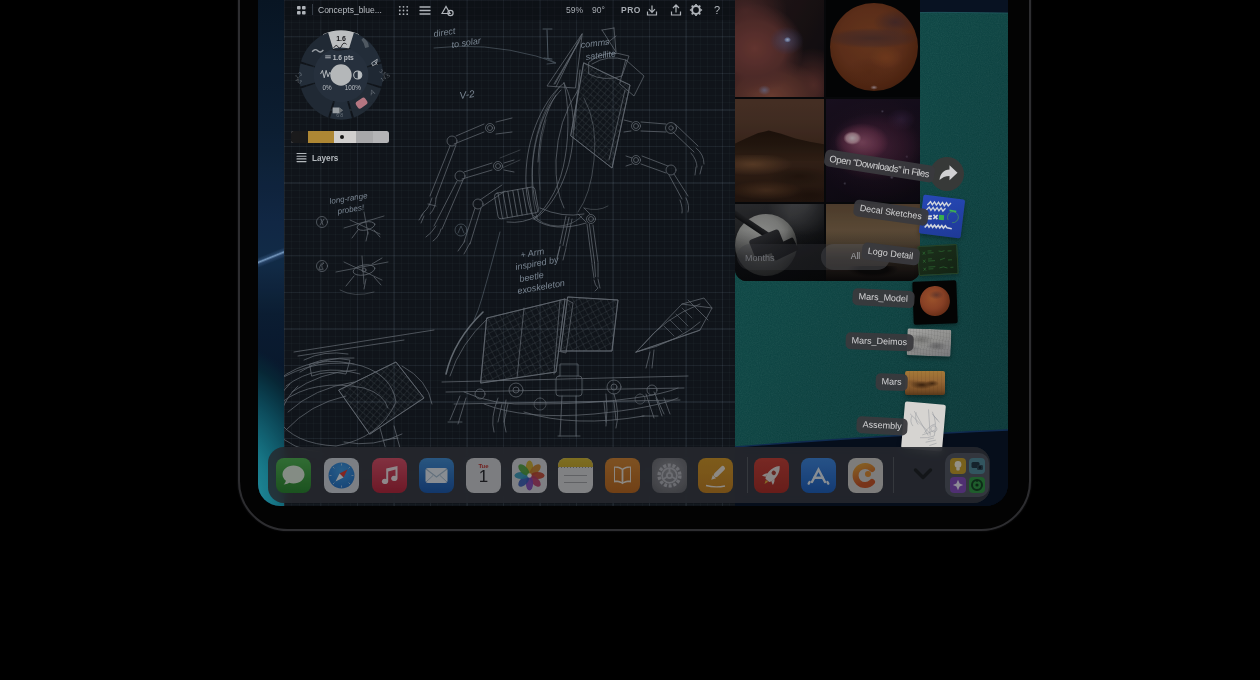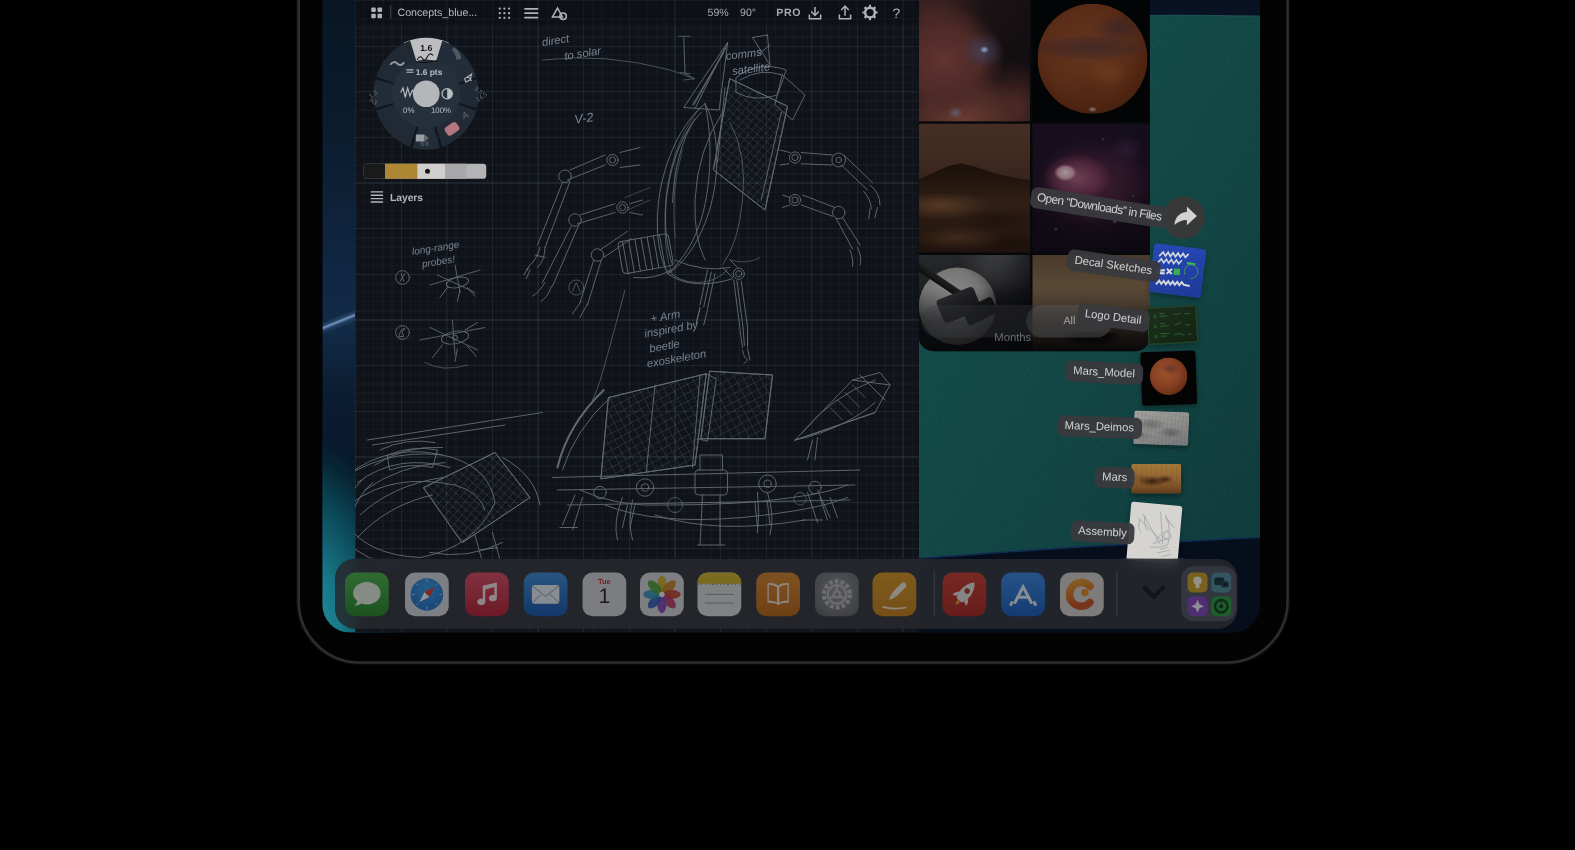--- a/index.html
+++ b/index.html
@@ -403,21 +403,21 @@
      <div style="position:absolute;left:0;top:0;width:89px;height:77px;background:linear-gradient(100deg,transparent 55%,rgba(8,8,10,0.55) 90%);"></div>
    </div>
    <div class="ph" style="left:91px;top:204px;width:94px;height:77px;background:
      linear-gradient(180deg,#6b523a 0%,#7c6346 28%,#8a7052 52%,#7e6347 68%,#564030 84%,#2a1e14 96%,#1a130c 100%);">
      <div style="position:absolute;left:14px;bottom:2px;width:66px;height:13px;background:
        radial-gradient(26px 8px at 50% 25%,#170e08 0%,#170e08 55%,transparent 100%);"></div>
    </div>
    <div class="ph" style="left:0;top:230px;width:185px;height:51px;background:linear-gradient(180deg,transparent,rgba(8,8,10,0.6) 55%,rgba(6,6,8,0.66));"></div>
    <div class="ph" style="left:2px;top:244px;width:153px;height:26px;border-radius:13px;background:rgba(78,78,84,0.34);"></div>
    <div class="ph" style="left:86px;top:244px;width:69px;height:26px;border-radius:13px;background:rgba(172,172,178,0.22);"></div>
-   <div class="ph" style="left:10px;top:265px;width:80px;text-align:right;font-size:9px;color:#989aa0;">Months</div>
+   <div class="ph" style="left:10px;top:253px;width:80px;text-align:left;font-size:9px;color:#989aa0;">Months</div>
    <div class="ph" style="left:86px;top:251px;width:69px;text-align:center;font-size:8.5px;color:#e4e4e8;">All</div>
    <div class="ph" style="left:0;top:0;width:185px;height:281px;background:rgba(5,8,14,0.22);"></div>
   </div>
   <div id="dragitems">
 
    <div style="position:absolute;left:672px;top:157px;width:34px;height:34px;border-radius:50%;background:#3e403f;">
     <svg width="34" height="34" viewBox="0 0 34 34">
             <path d="M9.5,23 C10,16.5 13.8,12.8 19.5,12.5 L19.5,8.2 L27.5,15.8 L19.5,23.2 L19.5,18.9 C15.5,18.9 12,20.5 9.5,23 Z" fill="#e9e9eb"></path>
           </svg>
    </div>

